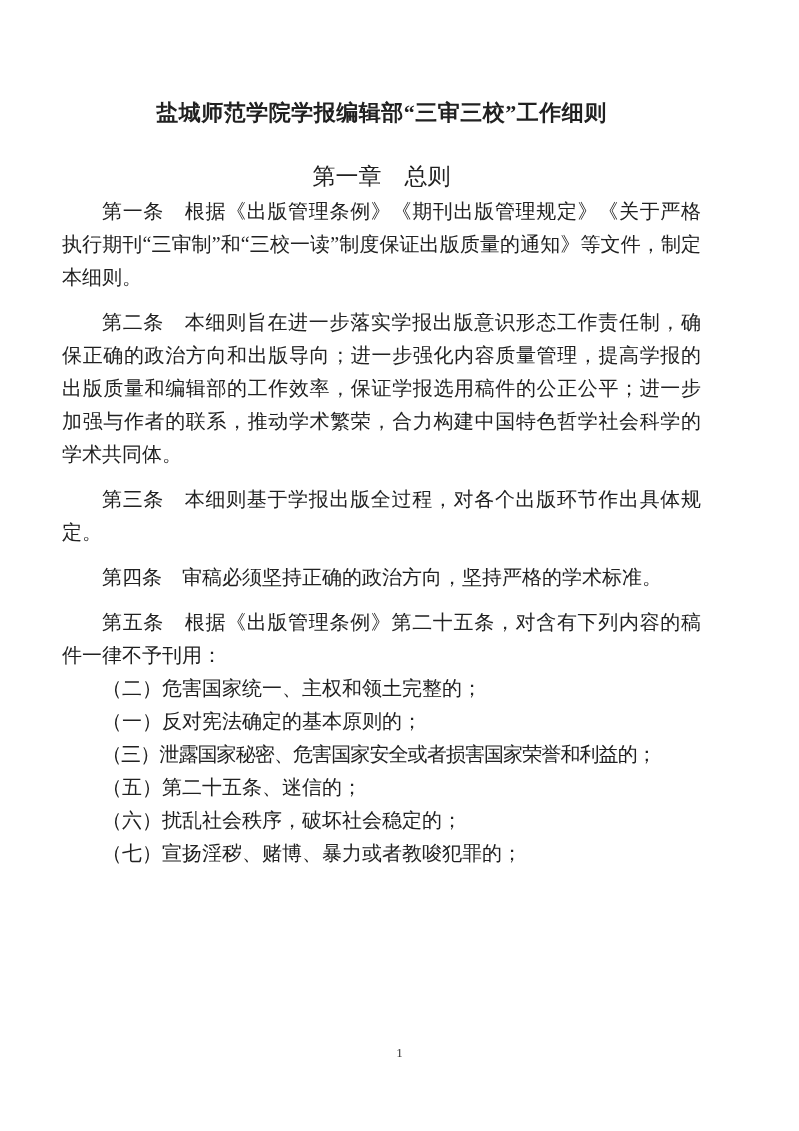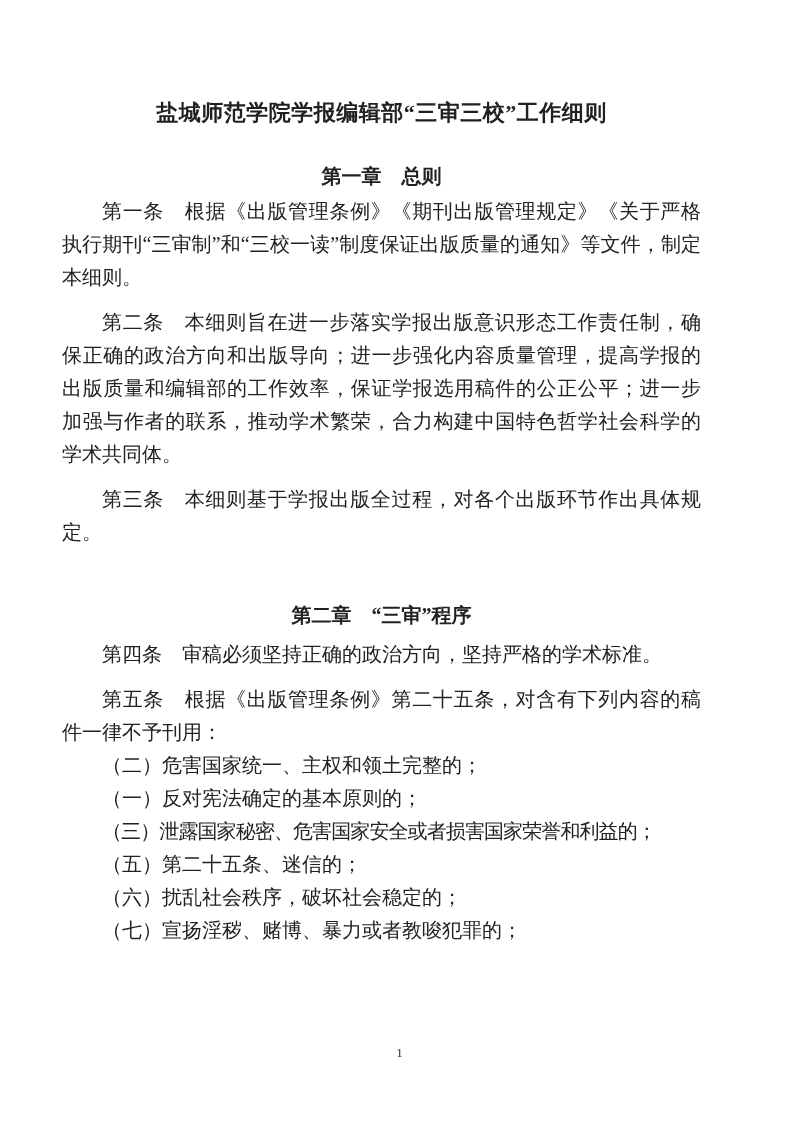--- a/index.html
+++ b/index.html
@@ -20,23 +20,23 @@
   }
   .doc-title {
     font-size: 22px;
     line-height: 33px;
     font-weight: bold;
     text-align: center;
     margin: 0 0 31px 0;
     letter-spacing: 0.5px;
   }
   .chapter-heading {
-    font-size: 20px;
+    font-size: 23px;
     line-height: 33px;
-    font-weight: bold;
+    font-weight: normal;
     text-align: center;
     margin: 0 0 2px 0;
   }
   .chapter-2 .chapter-heading {
     margin: 50px 0 6px 0;
   }
   .para {
     font-size: 20px;
     line-height: 33px;
     text-align: justify;
@@ -80,21 +80,20 @@
   <h1 class="doc-title">盐城师范学院学报编辑部“三审三校”工作细则</h1>
 
   <section class="chapter chapter-1">
     <h2 class="chapter-heading">第一章　总则</h2>
     <p class="para">第一条　根据《出版管理条例》《期刊出版管理规定》《关于严格执行期刊“三审制”和“三校一读”制度保证出版质量的通知》等文件，制定本细则。</p>
     <p class="para">第二条　本细则旨在进一步落实学报出版意识形态工作责任制，确保正确的政治方向和出版导向；进一步强化内容质量管理，提高学报的出版质量和编辑部的工作效率，保证学报选用稿件的公正公平；进一步加强与作者的联系，推动学术繁荣，合力构建中国特色哲学社会科学的学术共同体。</p>
     <p class="para">第三条　本细则基于学报出版全过程，对各个出版环节作出具体规定。</p>
   </section>
 
   <section class="chapter chapter-2">
-    <h2 class="chapter-heading">第二章　“三审”程序</h2>
     <p class="para">第四条　审稿必须坚持正确的政治方向，坚持严格的学术标准。</p>
     <p class="para no-gap">第五条　根据《出版管理条例》第二十五条，对含有下列内容的稿件一律不予刊用：</p>
     <ul class="doc-list">
       <li>（二）危害国家统一、主权和领土完整的；</li>
       <li>（一）反对宪法确定的基本原则的；</li>
       <li class="tight">（三）泄露国家秘密、危害国家安全或者损害国家荣誉和利益的；</li>
       <li>（五）第二十五条、迷信的；</li>
       <li>（六）扰乱社会秩序，破坏社会稳定的；</li>
       <li>（七）宣扬淫秽、赌博、暴力或者教唆犯罪的；</li>
     </ul>

